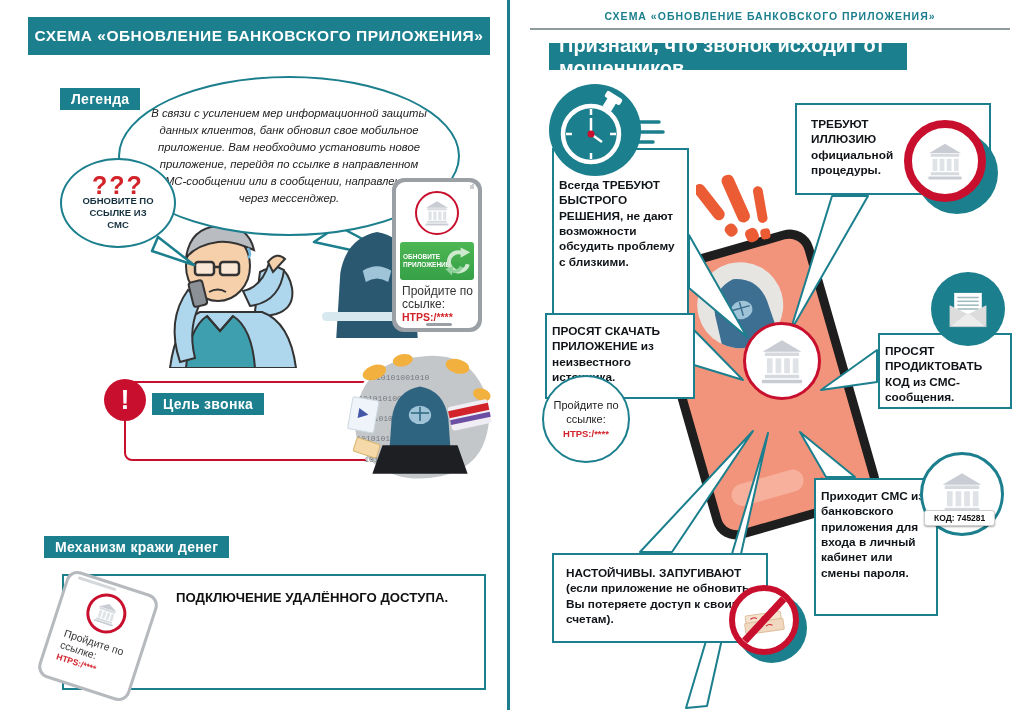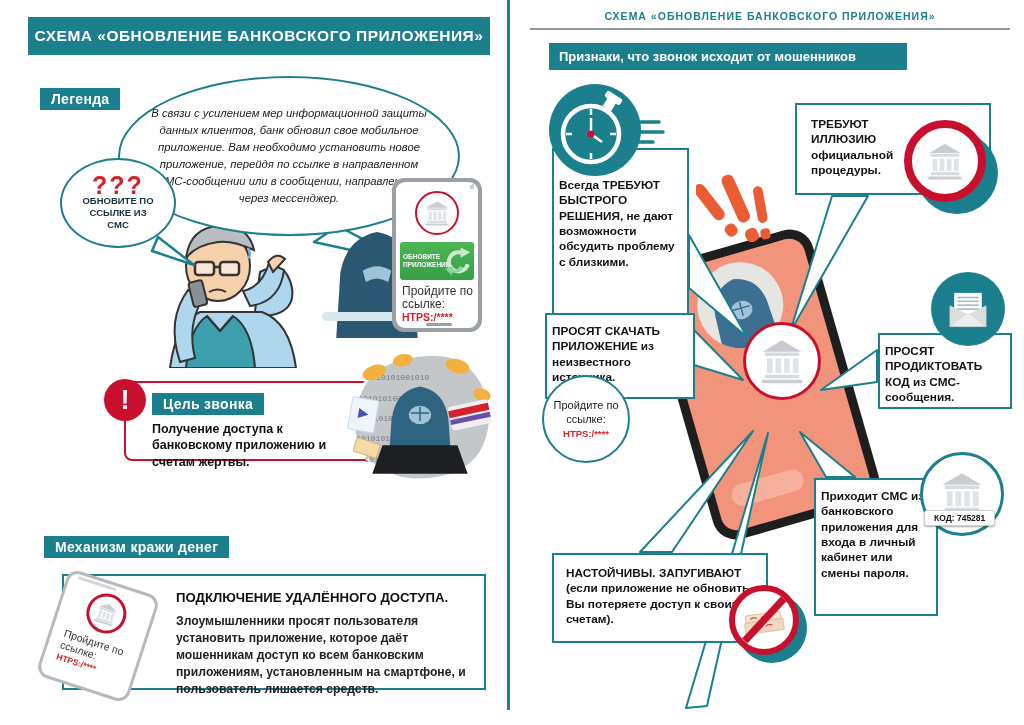--- a/index.html
+++ b/index.html
@@ -30,21 +30,21 @@
     </symbol>
   </defs>
 </svg>
 
 <div class="abs" style="left:0;top:0;width:508px;height:725px">
 
   <div class="abs" style="left:28px;top:17px;width:462px;height:38px;background:#1B7F8D;color:#fff;font-weight:bold;font-size:15.5px;letter-spacing:.5px;display:flex;align-items:center;justify-content:center">
     <span>СХЕМА «ОБНОВЛЕНИЕ БАНКОВСКОГО ПРИЛОЖЕНИЯ»</span>
   </div>
 
-  <div class="abs teal-label" style="left:40px;top:88px">Легенда</div>
+  <div class="abs teal-label" style="left:60px;top:88px">Легенда</div>
 
   <div class="abs" style="left:118px;top:76px;width:342px;height:160px;background:#fff;border:2.5px solid #1B7F8D;border-radius:50%;display:flex;align-items:center;justify-content:center;padding:0 26px;z-index:1">
     <span style="font-style:italic;font-weight:500;font-size:11.3px;line-height:1.5;text-align:center;color:#222">В связи с усилением мер информационной защиты данных клиентов, банк обновил свое мобильное приложение. Вам необходимо установить новое приложение, перейдя по ссылке в направленном СМС-сообщении или в сообщении, направленном через мессенджер.</span>
   </div>
   <svg class="abs" width="120" height="52" style="left:300px;top:222px;z-index:0">
     <polygon points="38,4 106,40 14,20" fill="#fff" stroke="#1B7F8D" stroke-width="2.5" stroke-linejoin="round"></polygon>
   </svg>
 
   <div class="abs" style="left:60px;top:158px;width:116px;height:90px;background:#fff;border:2.5px solid #1B7F8D;border-radius:50%;display:flex;flex-direction:column;align-items:center;justify-content:center;z-index:2">
     <span style="color:#D2232A;font-weight:bold;font-size:25px;letter-spacing:2px;line-height:.8">???</span>
@@ -100,21 +100,20 @@
         </svg>
       </div>
       <div style="position:absolute;left:6px;top:103px;width:72px;font-size:12px;line-height:1.1;color:#333">Пройдите по ссылке:</div>
       <div style="position:absolute;left:6px;top:129px;font-size:10.5px;font-weight:bold;color:#D2232A">HTPS:/****</div>
       <div style="position:absolute;left:30px;bottom:2px;width:26px;height:3px;background:#9aa0a6;border-radius:2px"></div>
     </div>
   </div>
 
   <div class="abs" style="left:124px;top:381px;width:344px;height:80px;border:2.5px solid #C8102E;border-radius:8px;background:#fff">
     <div class="teal-label" style="margin:10px 0 0 26px">Цель звонка</div>
-    <div style="margin:6px 0 0 26px;width:210px;font-weight:bold;font-size:12.5px;line-height:1.3;color:#111">Получение доступа к банковскому приложению и счетам жертвы.</div>
   </div>
   <div class="circle" style="left:104px;top:379px;width:42px;height:42px;background:#C8102E;display:flex;align-items:center;justify-content:center;z-index:4">
     <span style="color:#fff;font-weight:bold;font-size:27px;line-height:1">!</span>
   </div>
 
   <svg class="abs" width="152" height="132" viewBox="0 0 150 130" style="left:344px;top:352px;z-index:3">
     <path d="M75,3 q42,-6 60,25 q16,26 6,58 q-9,30 -45,38 q-40,8 -66,-12 q-24,-18 -20,-50 q4,-34 29,-49 q17,-9 36,-10z" fill="#c4c7ca" stroke="#fff" stroke-width="3"></path>
     <g font-family="Liberation Mono, monospace" font-size="8" fill="#75797e">
       <text x="22" y="28">1010101001010</text>
       <text x="14" y="48">1010101001010</text>
@@ -142,21 +141,20 @@
     <path d="M66,60 h18 M75,54 v14" stroke="#2f6480" stroke-width="1.5"></path>
     <path d="M38,92 l74,0 l10,28 l-94,0z" fill="#1d1f23"></path>
     <g transform="rotate(18 24 96)">
       <rect x="10" y="88" width="24" height="14" rx="2" fill="#f5d9a8" stroke="#d9b670"></rect>
     </g>
   </svg>
 
   <div class="abs teal-label" style="left:44px;top:536px">Механизм кражи денег</div>
   <div class="abs" style="left:62px;top:574px;width:424px;height:116px;border:2px solid #1B7F8D;background:#fff">
     <div style="margin:14px 0 8px 112px;font-weight:bold;font-size:13.2px;color:#111">ПОДКЛЮЧЕНИЕ УДАЛЁННОГО ДОСТУПА.</div>
-    <div style="margin:4px 0 0 112px;width:300px;font-weight:bold;font-size:12.2px;line-height:1.4;color:#222">Злоумышленники просят пользователя установить приложение, которое даёт мошенникам доступ ко всем банковским приложениям, установленным на смартфоне, и пользователь лишается средств.</div>
   </div>
 
   <div class="abs" style="left:50px;top:580px;width:96px;height:112px;background:#fff;border:3px solid #b6babe;border-radius:12px;transform:rotate(18deg);z-index:4;overflow:hidden">
     <div style="position:absolute;left:8px;top:2px;width:40px;height:3px;background:#d5d8db;border-radius:2px"></div>
     <div class="circle" style="left:26px;top:9px;width:40px;height:40px;border:3px solid #C8102E;background:#fff">
       <div class="bank-wrap">
           <svg width="22" height="22" viewBox="0 0 64 64">
             <use href="#bank"></use>
           </svg>
         </div>
@@ -166,21 +164,21 @@
   </div>
 </div>
 
 <div class="abs" style="left:507px;top:0;width:2.5px;height:710px;background:#1B7F8D"></div>
 
 <div class="abs" style="left:508px;top:0;width:516px;height:725px">
 
   <div class="abs" style="left:22px;top:10px;width:480px;text-align:center;color:#1B7F8D;font-weight:bold;font-size:10.5px;letter-spacing:1px">СХЕМА «ОБНОВЛЕНИЕ БАНКОВСКОГО ПРИЛОЖЕНИЯ»</div>
   <div class="abs" style="left:22px;top:28px;width:480px;height:1.5px;background:#8e9a9c"></div>
 
-  <div class="abs" style="left:41px;top:43px;width:358px;height:27px;background:#1B7F8D;color:#fff;font-weight:bold;font-size:13px;display:flex;align-items:center;padding-left:10px">
+  <div class="abs" style="left:41px;top:43px;width:358px;height:27px;background:#1B7F8D;color:#fff;font-weight:bold;font-size:20px;display:flex;align-items:center;padding-left:10px">
     <span>Признаки, что звонок исходит от мошенников</span>
   </div>
 </div>
 
 <div class="abs" style="left:677px;top:242px;width:172px;height:285px;background:#1e1e1e;border-radius:24px;transform:rotate(-16deg);z-index:1">
   <div style="position:absolute;left:9px;top:9px;right:9px;bottom:9px;background:#F2937B;border-radius:16px;overflow:hidden">
     <div class="circle" style="left:50%;top:8px;transform:translateX(-50%);width:86px;height:86px;background:#e7e5e2;overflow:hidden">
       <svg width="86" height="86" viewBox="0 0 86 86">
         <path d="M43,16 q24,5 27,30 l2,40 l-58,0 l2,-40 q3,-25 27,-30z" fill="#3c6f91"></path>
         <ellipse cx="43" cy="48" rx="11" ry="9" fill="#9fc4d8"></ellipse>

